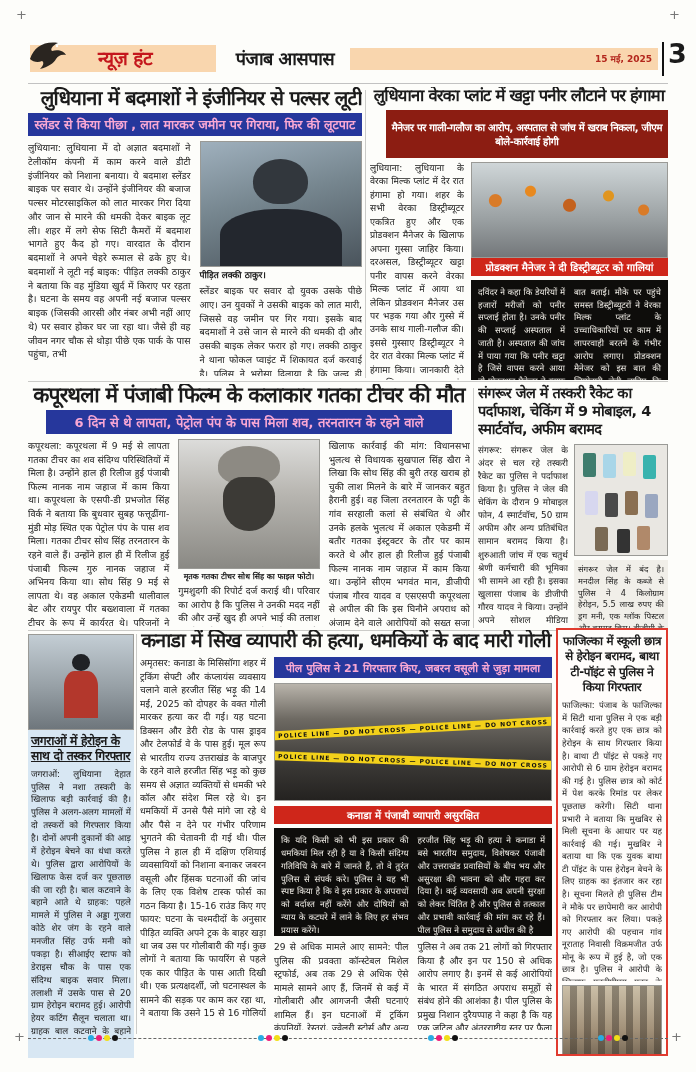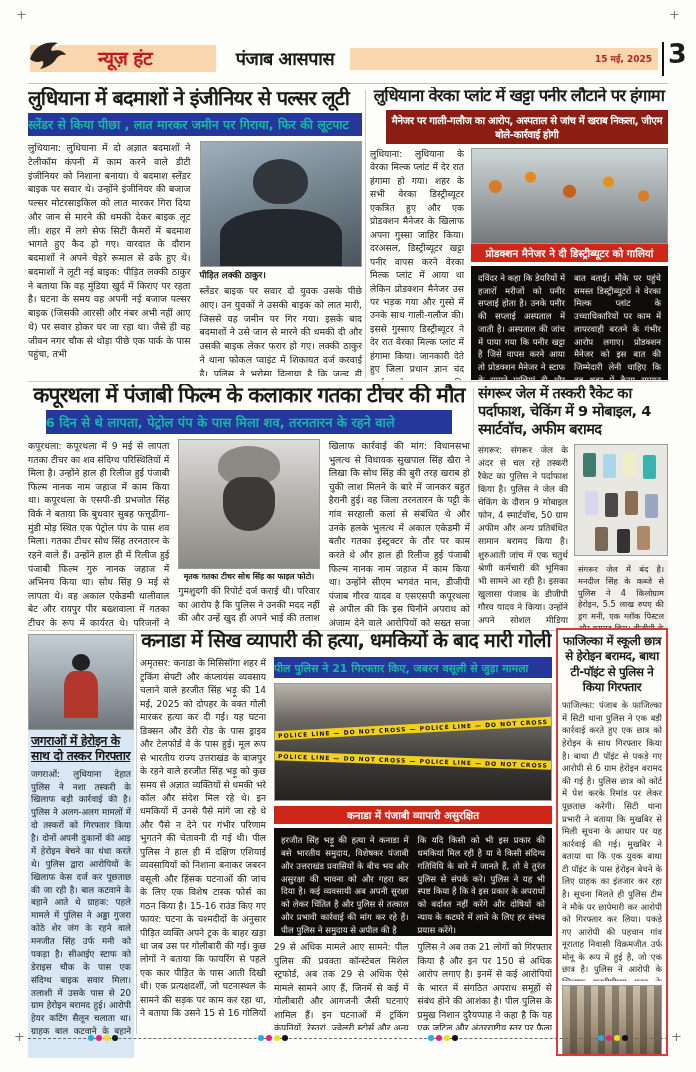--- a/index.html
+++ b/index.html
@@ -17,44 +17,44 @@
   .logo-box{position:absolute;left:2px;top:3px;width:186px;height:27px;background:#f9d6ae;}
   .logo-box span{display:block;padding-left:68px;line-height:27px;font-size:19px;font-weight:700;color:#c4161c;letter-spacing:-0.5px;}
   .section-title{position:absolute;left:196px;top:3px;width:122px;text-align:center;font-size:18px;font-weight:700;line-height:27px;letter-spacing:-0.5px;}
   .date-strip{position:absolute;left:322px;top:6px;width:308px;height:22px;background:#f9d6ae;}
   .date-strip span{display:block;text-align:right;padding-right:6px;font-size:9px;font-weight:700;color:#b3261c;line-height:22px;}
   .pagenum-div{position:absolute;left:634px;top:0;width:2px;height:34px;background:#111;}
   .pagenum{position:absolute;left:640px;top:-4px;font-size:27px;font-weight:700;}
   .header-rule{position:absolute;left:28px;top:83px;width:640px;height:1px;background:#c2c2c2;}
 
   
-  .bar-blue{background:#26379c;color:#14b8a6;font-weight:700;text-align:left;}
+  .bar-blue{background:#26379c;color:#f9a8d4;font-weight:700;text-align:center;}
   .bar-red{background:#cf261a;color:#fff;font-weight:700;text-align:center;}
   .bar-maroon{background:#8c1d12;color:#fff;font-weight:700;text-align:center;}
   .jt{text-align:justify;line-height:1.48;}
   .cols{display:flex;}
   .photo{position:relative;overflow:hidden;border:1px solid #9a9a96;}
   .hline{position:absolute;height:1px;background:#cbcbc8;}
   .vline{position:absolute;width:1px;background:#cbcbc8;}
 
   
   .a1{position:absolute;left:28px;top:87px;width:334px;height:293px;overflow:hidden;}
-  .a1 h2{margin:0;font-size:20px;line-height:1.1;text-align:left;letter-spacing:-0.8px;}
+  .a1 h2{margin:0;font-size:20px;line-height:1.1;text-align:right;letter-spacing:-0.8px;}
   .a1 .bar-blue{margin-top:4px;font-size:12.5px;padding:3px 0;}
   .a1 .cols{gap:9px;margin-top:5px;height:235px;overflow:hidden;}
   .a1 .col{flex:1;font-size:9.3px;}
   .photo-victim{height:124px;background:linear-gradient(165deg,#9fb0bd 0%,#76868f 45%,#4a545c 100%);}
   .photo-victim::before{content:"";position:absolute;left:12%;bottom:0;width:76%;height:46%;background:#23272e;border-radius:45% 45% 0 0;}
   .photo-victim::after{content:"";position:absolute;left:33%;top:14%;width:34%;height:36%;background:#32373d;border-radius:50% 50% 46% 46%;}
   .a1 .pcap{font-size:8.8px;font-weight:700;margin:2px 0 3px;}
 
   
   .a2{position:absolute;left:370px;top:87px;width:298px;height:293px;overflow:hidden;}
   .a2 h2{margin:0;font-size:16.5px;line-height:1.15;text-align:center;letter-spacing:-0.8px;white-space:nowrap;}
-  .a2 .bar-maroon{margin-top:4px;font-size:10px;padding:3px 0;letter-spacing:-0.3px;margin-left:16px;}
+  .a2 .bar-maroon{margin-top:4px;font-size:10px;padding:10px 0;letter-spacing:-0.3px;margin-left:16px;}
   .a2-body{display:flex;gap:7px;margin-top:4px;}
   .a2-left{width:94px;font-size:9.1px;height:240px;overflow:hidden;}
   .a2-right{flex:1;}
   .photo-crowd{height:94px;background:
       radial-gradient(circle at 12% 40%,#d97b28 0 6px,transparent 7px),
       radial-gradient(circle at 30% 30%,#e8891f 0 5px,transparent 6px),
       radial-gradient(circle at 50% 45%,#c4611d 0 6px,transparent 7px),
       radial-gradient(circle at 70% 35%,#e0951f 0 5px,transparent 6px),
       radial-gradient(circle at 88% 50%,#d97b28 0 5px,transparent 6px),
       linear-gradient(180deg,#cfd6d8 0%,#9aa0a2 60%,#73777a 100%);}
@@ -228,22 +228,22 @@
     <div class="a6-body">
       <div class="a6-left jt">अमृतसर: कनाडा के मिसिसॉगा शहर में ट्रकिंग सेफ्टी और कंप्लायंस व्यवसाय चलाने वाले हरजीत सिंह भड़ू की 14 मई, 2025 को दोपहर के वक्त गोली मारकर हत्या कर दी गई। यह घटना डिक्सन और डेरी रोड के पास ड्राइव और टेलफोर्ड वे के पास हुई। मूल रूप से भारतीय राज्य उत्तराखंड के बाजपुर के रहने वाले हरजीत सिंह भड़ू को कुछ समय से अज्ञात व्यक्तियों से धमकी भरे कॉल और संदेश मिल रहे थे। इन धमकियों में उनसे पैसे मांगे जा रहे थे और पैसे न देने पर गंभीर परिणाम भुगतने की चेतावनी दी गई थी। पील पुलिस ने हाल ही में दक्षिण एशियाई व्यवसायियों को निशाना बनाकर जबरन वसूली और हिंसक घटनाओं की जांच के लिए एक विशेष टास्क फोर्स का गठन किया है। 15-16 राउंड किए गए फायर: घटना के चश्मदीदों के अनुसार पीड़ित व्यक्ति अपने ट्रक के बाहर खड़ा था जब उस पर गोलीबारी की गई। कुछ लोगों ने बताया कि फायरिंग से पहले एक कार पीड़ित के पास आती दिखी थी। एक प्रत्यक्षदर्शी, जो घटनास्थल के सामने की सड़क पर काम कर रहा था, ने बताया कि उसने 15 से 16 गोलियों की आवाजें सुनीं। चश्मदीदों के अनुसार फायरिंग के दौरान घटना स्थल के पास की लॉ फर्म की खिड़की में भी गोली लगी। वहां काम करने वाले एक व्यक्ति ने बताया कि एक गोली उसके कुर्सी के पीछे की दीवार में लगी। अगर वह उस वक्त कुर्सी पर बैठा होता, तो शायद आज जिंदा न होता।</div>
       <div class="a6-right">
         <div class="bar-blue">पील पुलिस ने 21 गिरफ्तार किए, जबरन वसूली से जुड़ा मामला</div>
         <div class="photo photo-scene">
           <div class="tape t1">POLICE LINE — DO NOT CROSS — POLICE LINE — DO NOT CROSS</div>
           <div class="tape t2">POLICE LINE — DO NOT CROSS — POLICE LINE — DO NOT CROSS</div>
         </div>
         <div class="bar-red">कनाडा में पंजाबी व्यापारी असुरक्षित</div>
         <div class="black-box2">
+          <div class="bb-col">कि यदि किसी को भी इस प्रकार की धमकियां मिल रही है या वे किसी संदिग्ध गतिविधि के बारे में जानते हैं, तो वे तुरंत पुलिस से संपर्क करे। पुलिस ने यह भी स्पष्ट किया है कि वे इस प्रकार के अपराधों को बर्दाश्त नहीं करेंगे और दोषियों को न्याय के कटघरे में लाने के लिए हर संभव प्रयास करेंगे।</div>
           <div class="bb-col">हरजीत सिंह भड़ू की हत्या ने कनाडा में बसे भारतीय समुदाय, विशेषकर पंजाबी और उत्तराखंड प्रवासियों के बीच भय और असुरक्षा की भावना को और गहरा कर दिया है। कई व्यवसायी अब अपनी सुरक्षा को लेकर चिंतित है और पुलिस से तत्काल और प्रभावी कार्रवाई की मांग कर रहे हैं। पील पुलिस ने समुदाय से अपील की है</div>
-          <div class="bb-col">कि यदि किसी को भी इस प्रकार की धमकियां मिल रही है या वे किसी संदिग्ध गतिविधि के बारे में जानते हैं, तो वे तुरंत पुलिस से संपर्क करे। पुलिस ने यह भी स्पष्ट किया है कि वे इस प्रकार के अपराधों को बर्दाश्त नहीं करेंगे और दोषियों को न्याय के कटघरे में लाने के लिए हर संभव प्रयास करेंगे।</div>
         </div>
         <div class="a6-below">
           <div class="col jt">29 से अधिक मामले आए सामने: पील पुलिस की प्रवक्ता कॉन्स्टेबल मिशेल स्ट्रफोर्ड, अब तक 29 से अधिक ऐसे मामले सामने आए हैं, जिनमें से कई में गोलीबारी और आगजनी जैसी घटनाएं शामिल हैं। इन घटनाओं में ट्रकिंग कंपनियों, रेस्तरां, ज्वेलरी स्टोर्स और अन्य व्यवसायों को निशाना बनाया गया है।</div>
           <div class="col jt">पुलिस ने अब तक 21 लोगों को गिरफ्तार किया है और इन पर 150 से अधिक आरोप लगाए है। इनमें से कई आरोपियों के भारत में संगठित अपराध समूहों से संबंध होने की आशंका है। पील पुलिस के प्रमुख निशान दुरैयप्पाह ने कहा है कि यह एक जटिल और अंतरराष्ट्रीय स्तर पर फैला हुआ अपराध नेटवर्क हो सकता है।</div>
         </div>
       </div>
     </div>
   </section>
 
   <section class="a7">

